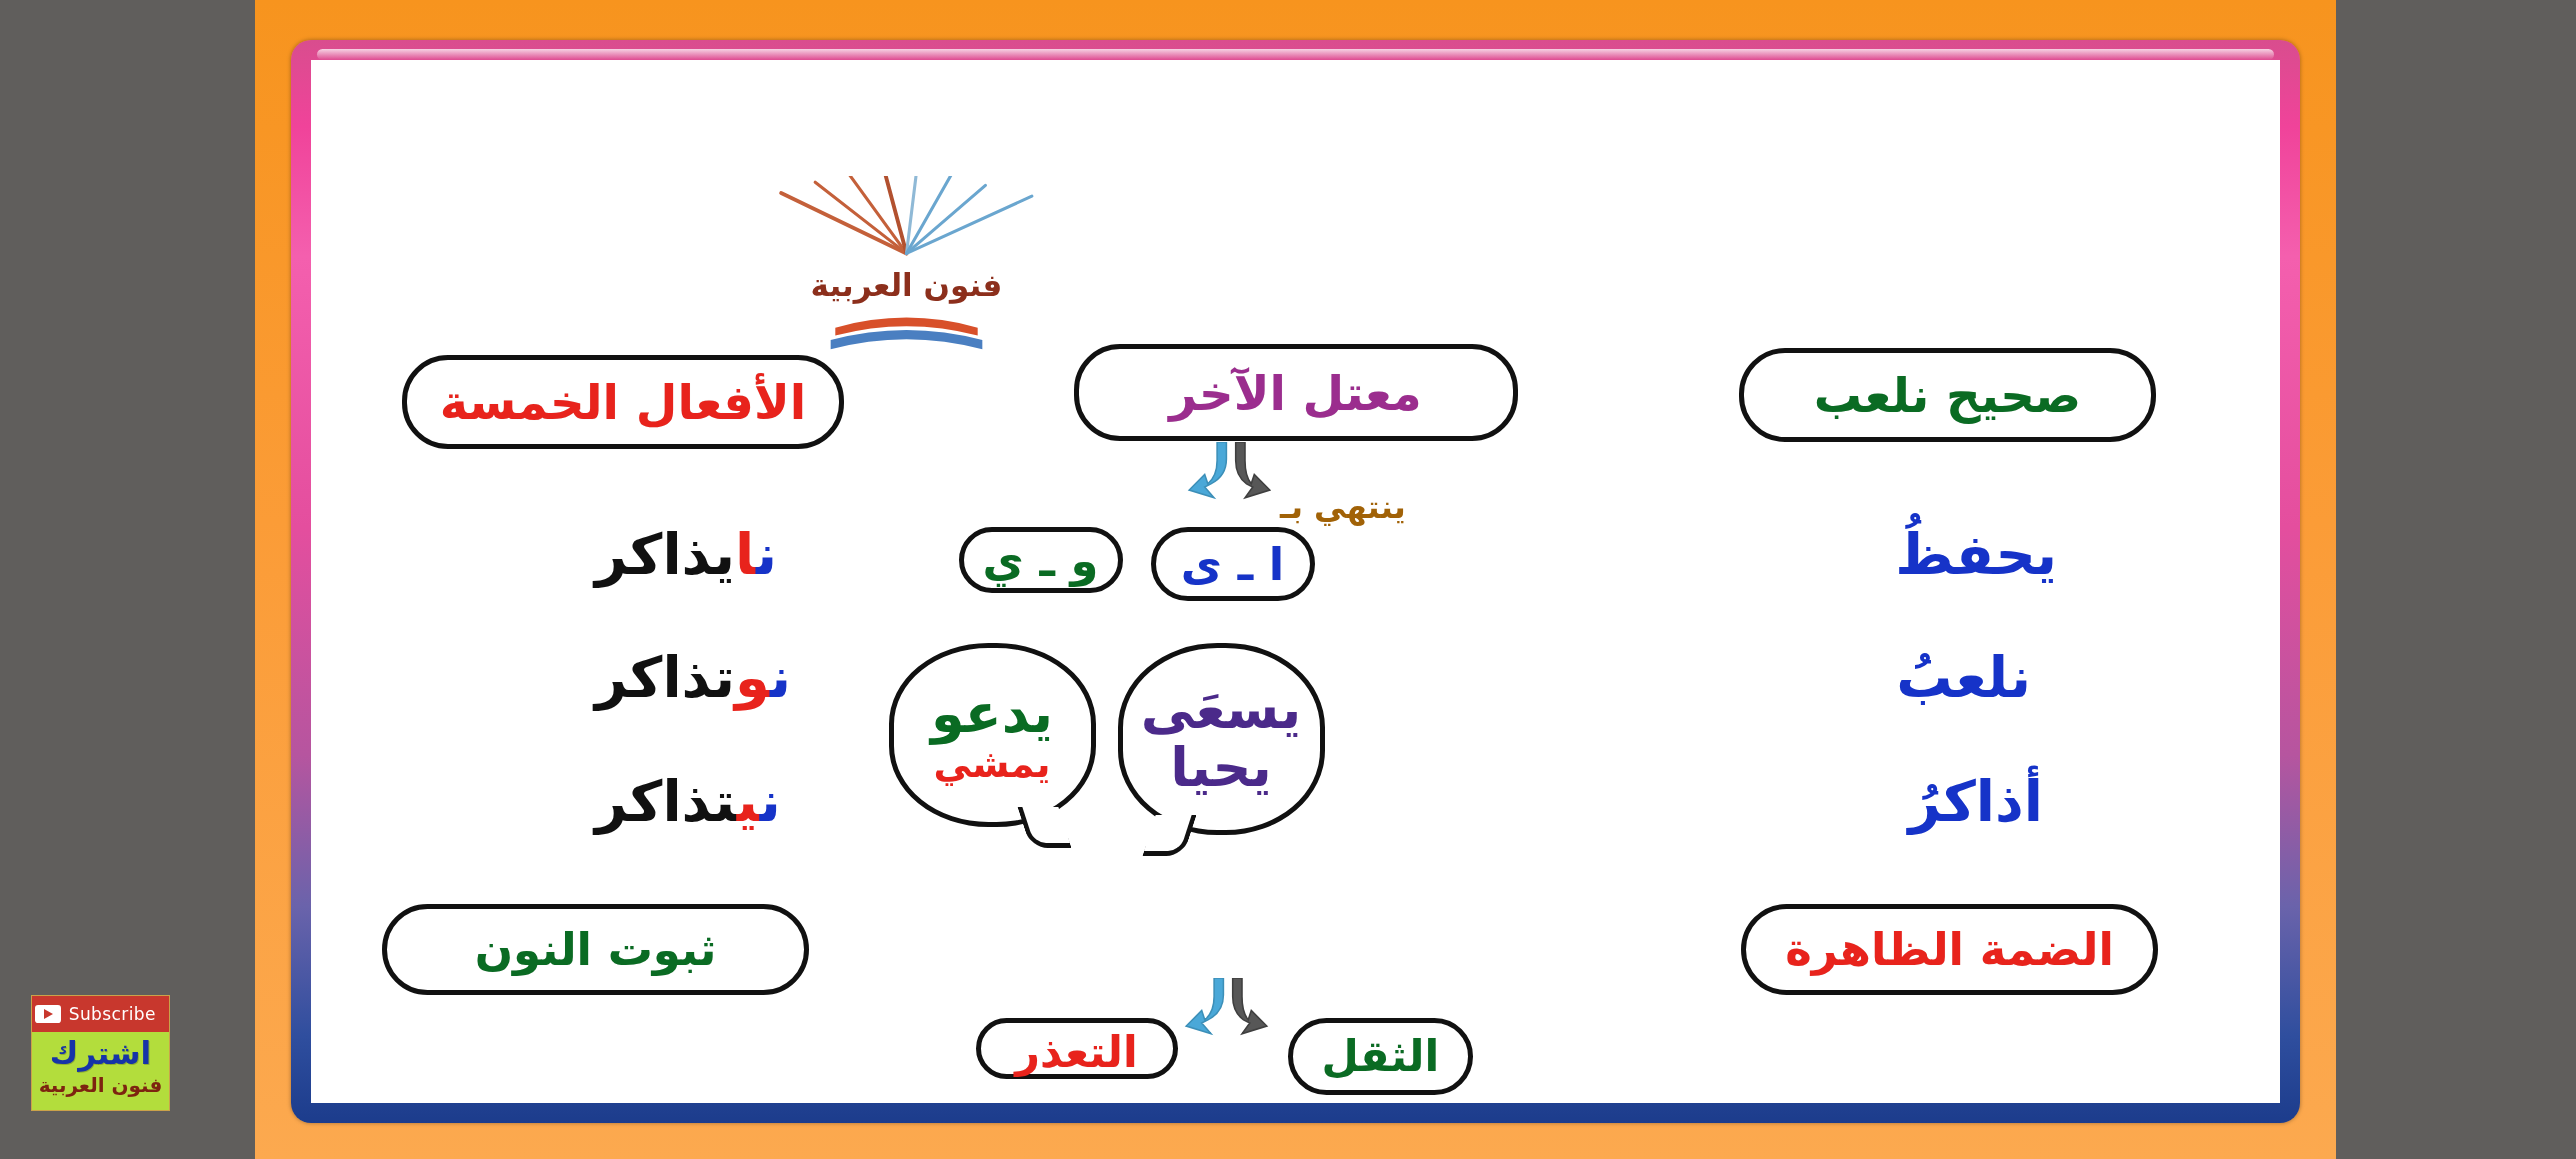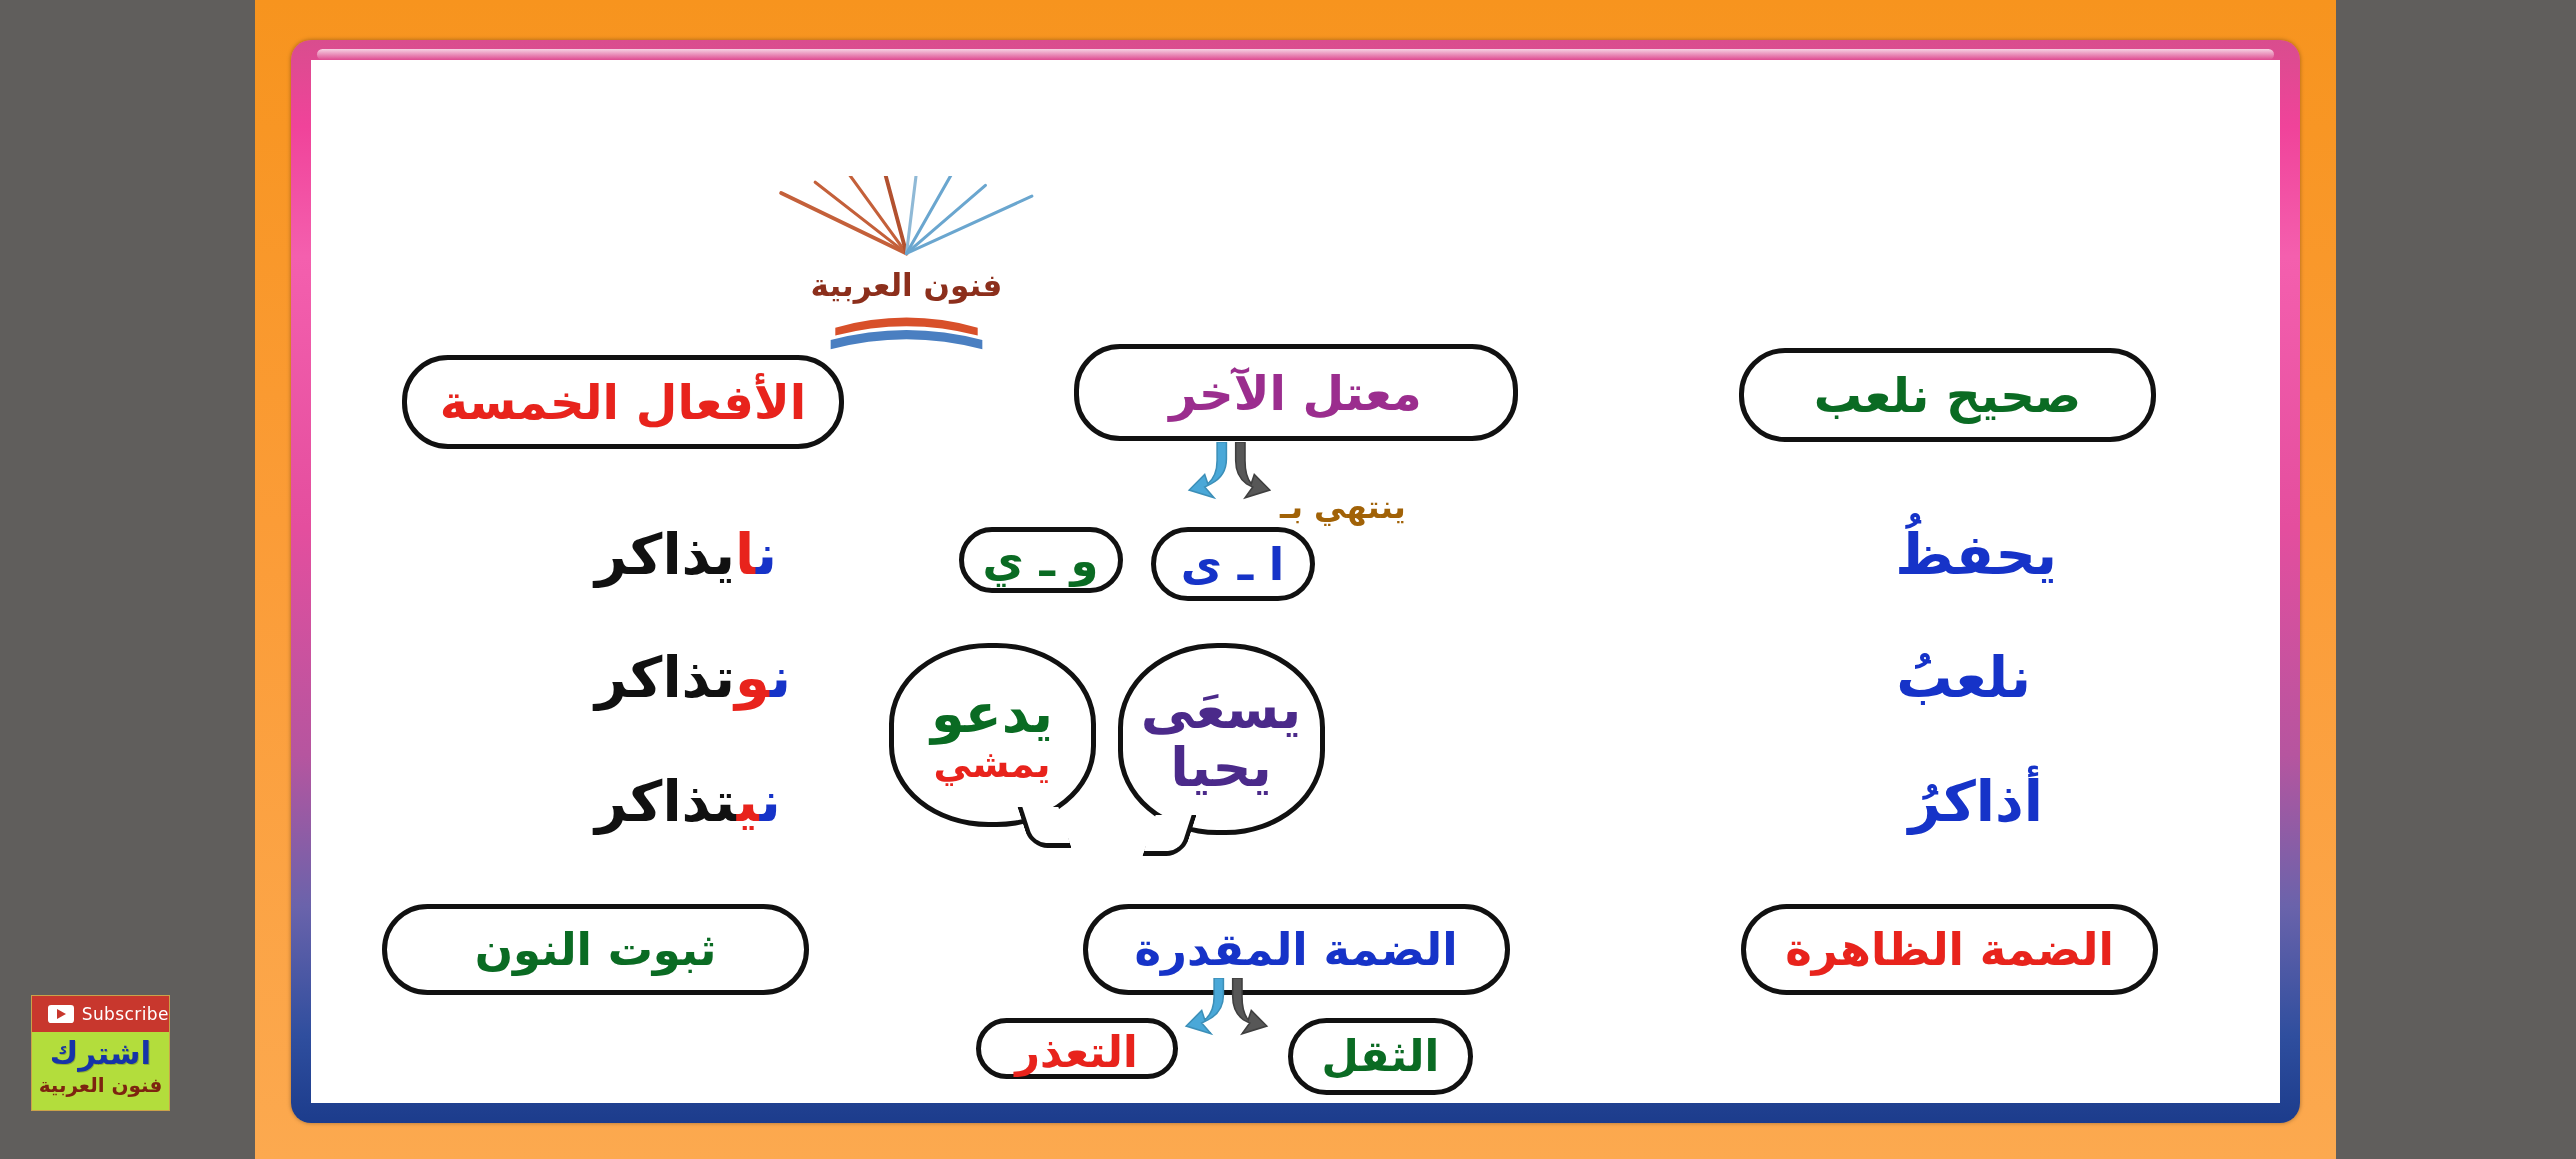--- a/index.html
+++ b/index.html
@@ -117,21 +117,21 @@
   
   #subscribe-watermark{
     position:absolute;left:31px;top:995px;width:139px;height:116px;
     border:1.5px solid #caa24a;
     background:#b3dd3c;
     box-sizing:border-box;
     overflow:hidden;
   }
   #subscribe-watermark .sub-bar{
     height:36px;background:#c8372d;
-    display:flex;align-items:center;gap:7.7px;padding:0 16px;
+    display:flex;align-items:center;gap:7.7px;padding:0 3px;
     box-sizing:border-box;direction:ltr;
   }
   #subscribe-watermark .play-box{
     width:26px;height:18.5px;background:#fff;border-radius:3.1px;
     display:flex;align-items:center;justify-content:center;flex:none;
   }
   #subscribe-watermark .play-box i{
     width:0;height:0;border-left:9.3px solid #c8372d;
     border-top:5.4px solid transparent;border-bottom:5.4px solid transparent;
     display:block;
@@ -225,23 +225,20 @@
         <span style="color:#1633c8;">ن</span><span style="color:#e8231c;">و</span><span style="color:#111;">تذاكر</span>
       </div>
       <div class="free-text" style="left:284px;top:714px;font-size:56px;">
         <span style="color:#1633c8;">ن</span><span style="color:#e8231c;">ي</span><span style="color:#111;">تذاكر</span>
       </div>
 
       <div class="pill" style="right:122px;top:844px;width:417px;height:91px;font-size:45px;color:#e8231c;">
         <span>الضمة الظاهرة</span>
       </div>
 
-      <div class="pill" style="left:50%;margin-left:-213px;top:844px;width:427px;height:91px;font-size:45px;color:#1633c8;">
-        <span>الضمة المقدرة</span>
-      </div>
 
       <div class="pill" style="left:71px;top:844px;width:427px;height:91px;font-size:45px;color:#0a6b23;">
         <span>ثبوت النون</span>
       </div>
 
       <div class="fork" style="left:50%;margin-left:-116px;top:918px;">
         <svg viewBox="0 0 120 80">
           <path d="M56 0 L56 22 Q56 44 36 54 L28 58 L40 72 L8 62 L28 42 L32 54 Q44 44 44 24 L44 0 Z" fill="#4aa8d8" stroke="#3c8fb8" stroke-width="2"></path>
           <path d="M68 0 L68 24 Q68 44 82 54 L90 58 L80 72 L112 62 L92 42 L88 54 Q80 44 80 24 L80 0 Z" fill="#575757" stroke="#3f3f3f" stroke-width="2"></path>
         </svg>

